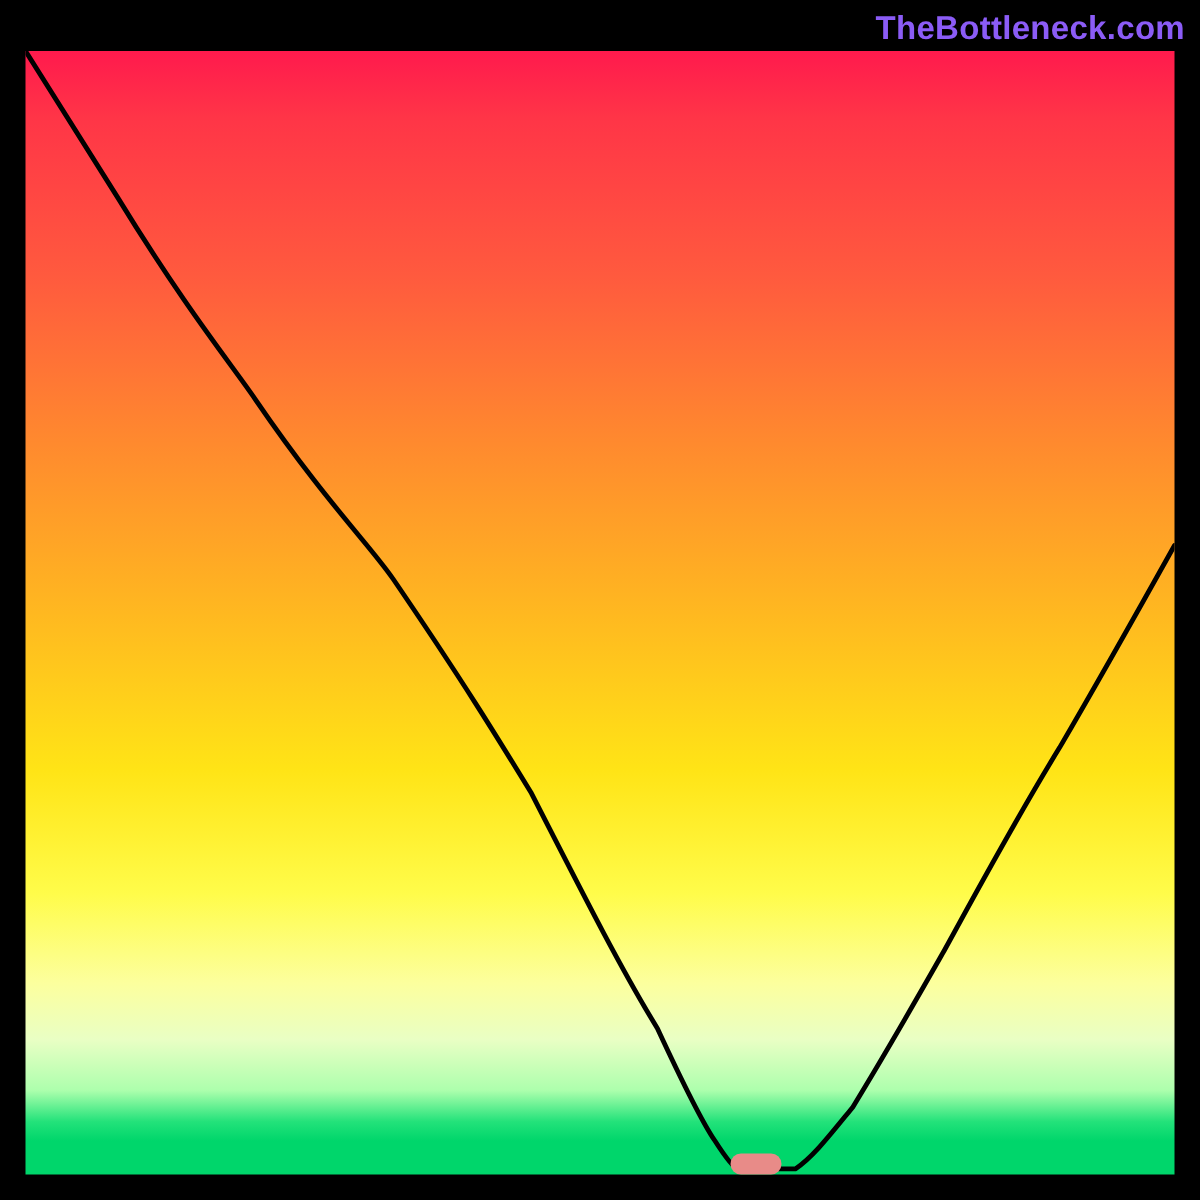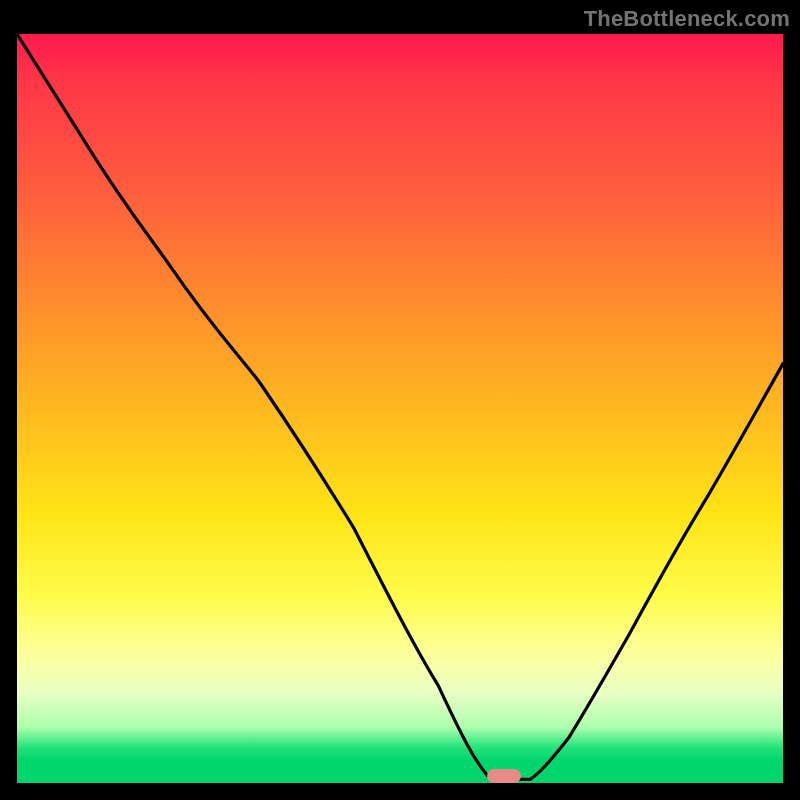--- a/index.html
+++ b/index.html
@@ -10,21 +10,21 @@
     height: 800px;
     background: #000;
   }
   .attribution {
     position: absolute;
     top: 6px;
     right: 10px;
     font-family: Arial, Helvetica, sans-serif;
     font-size: 22px;
     font-weight: bold;
-    color: #737373;
+    color: #8b5cf6;
     letter-spacing: 0.2px;
   }
   .plot {
     position: absolute;
     left: 17px;
     top: 34px;
     width: 766px;
     height: 749px;
     
     background: linear-gradient(

